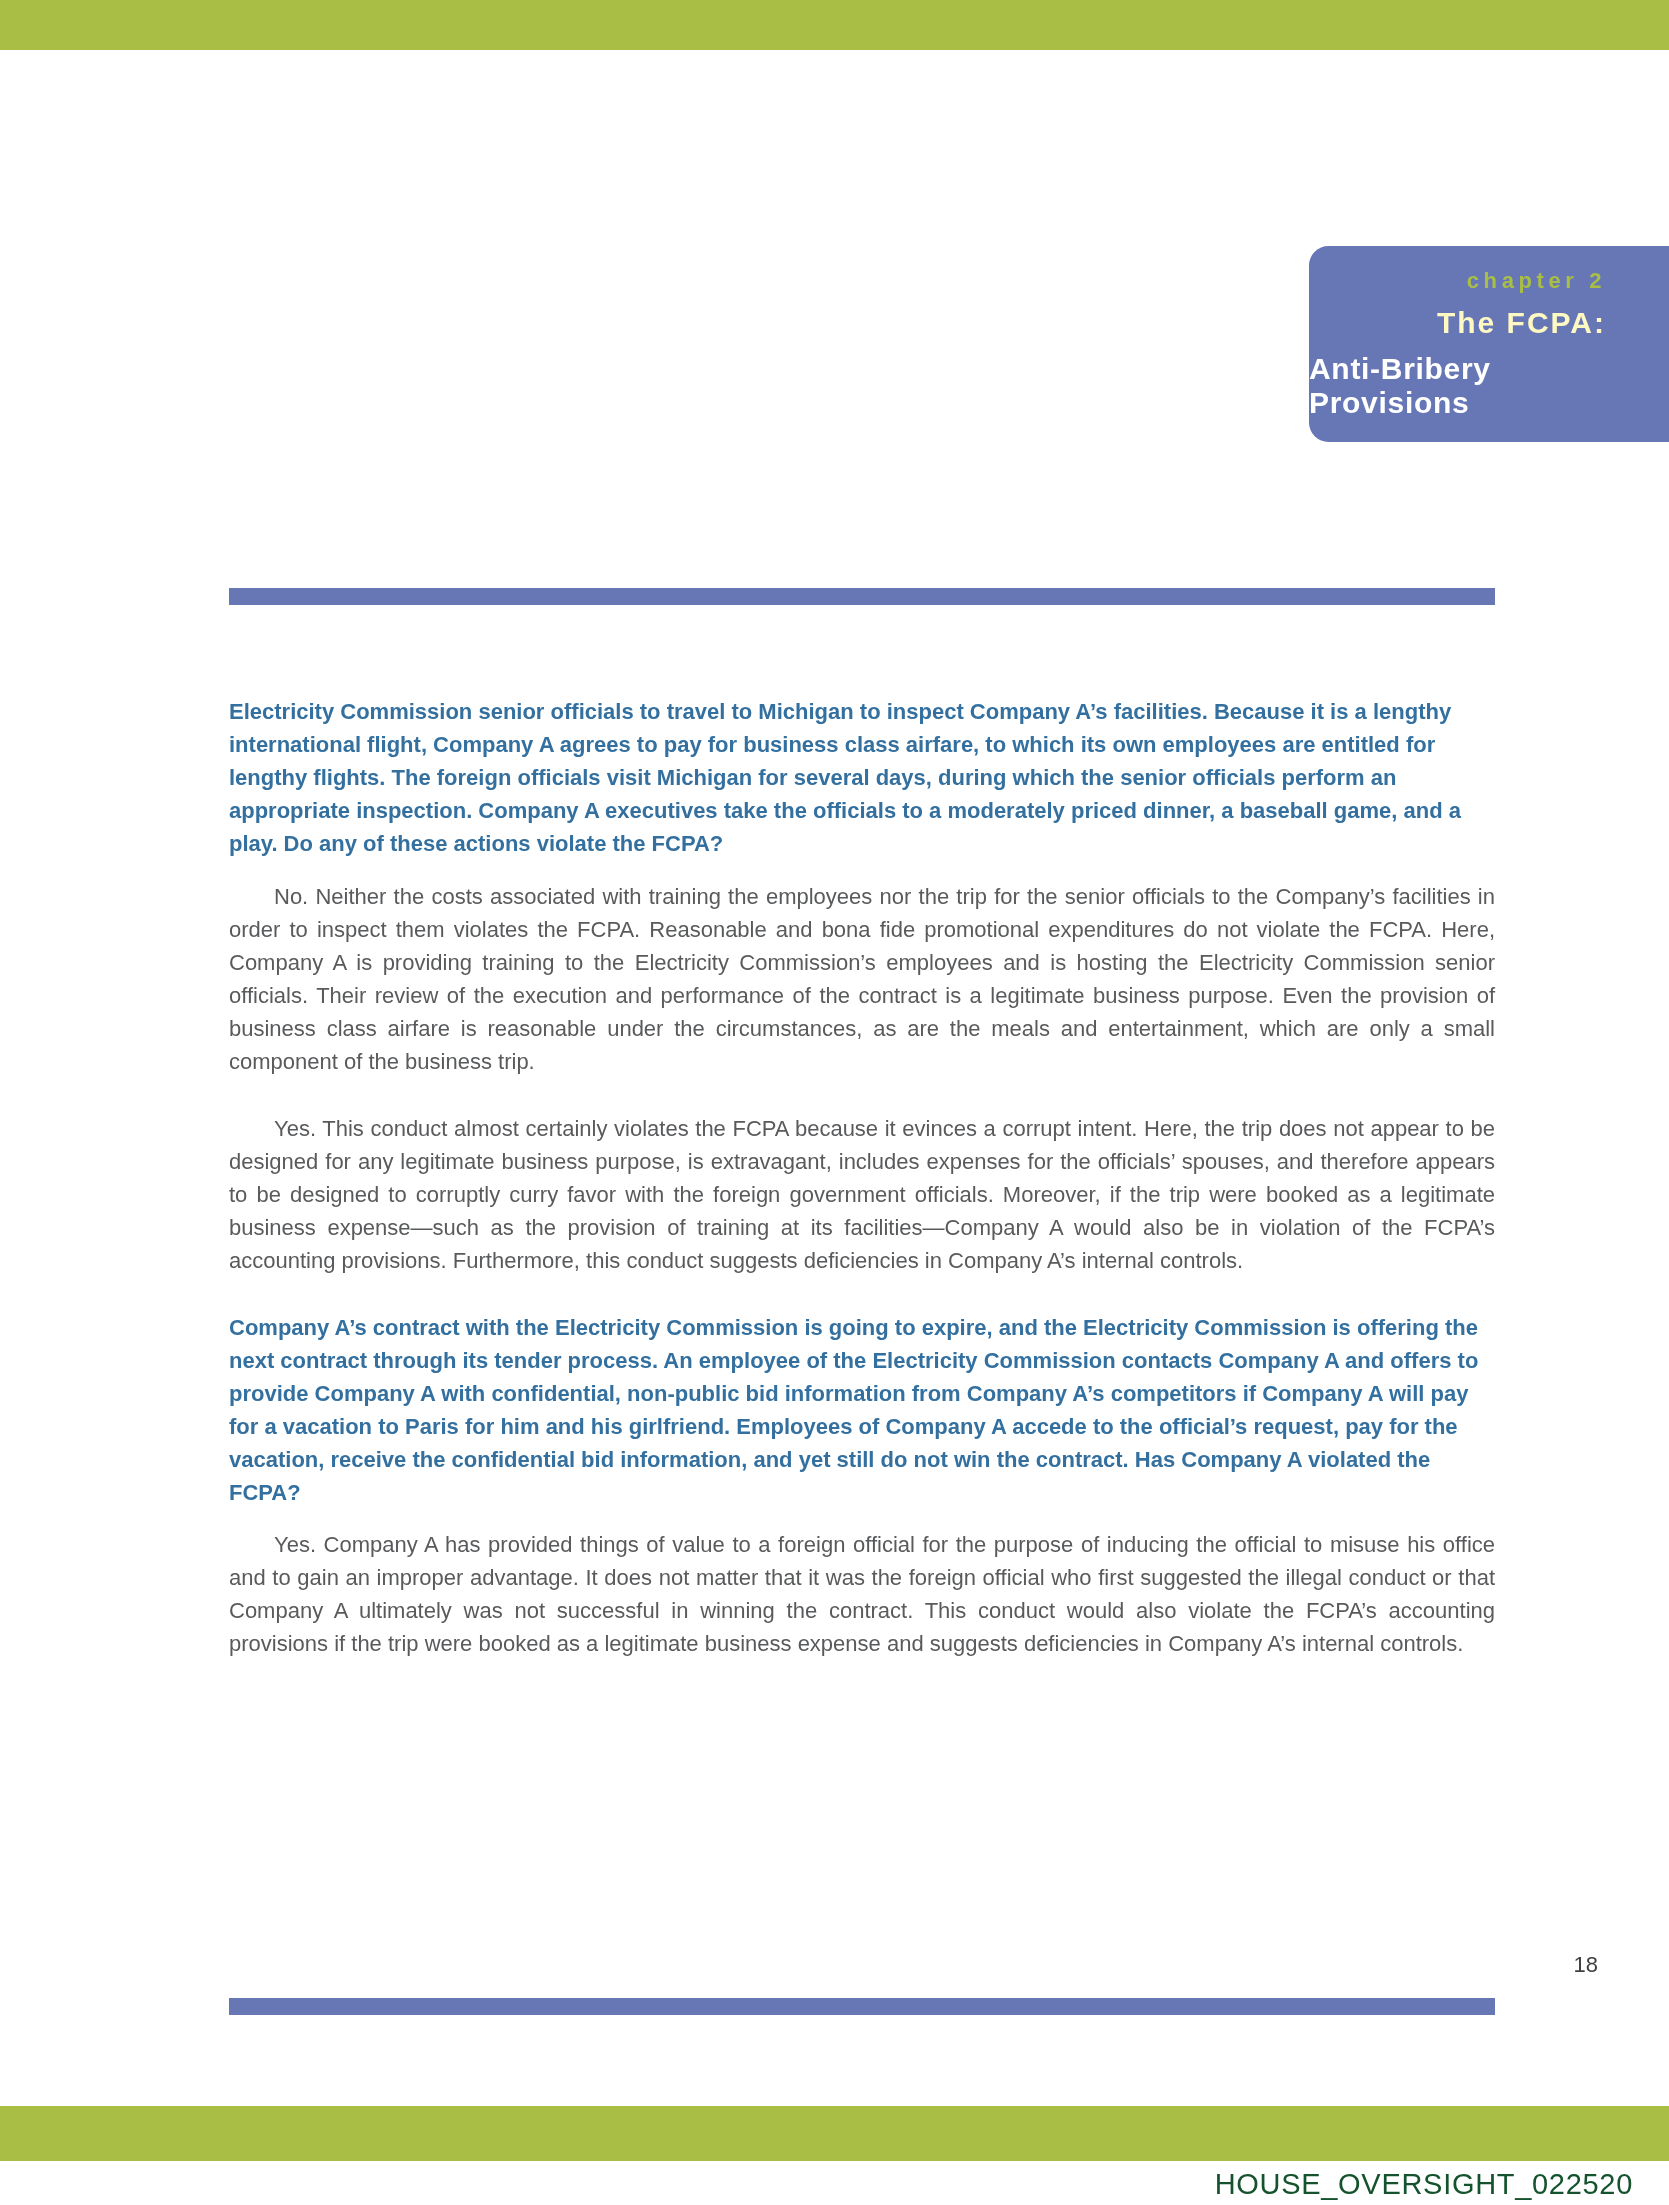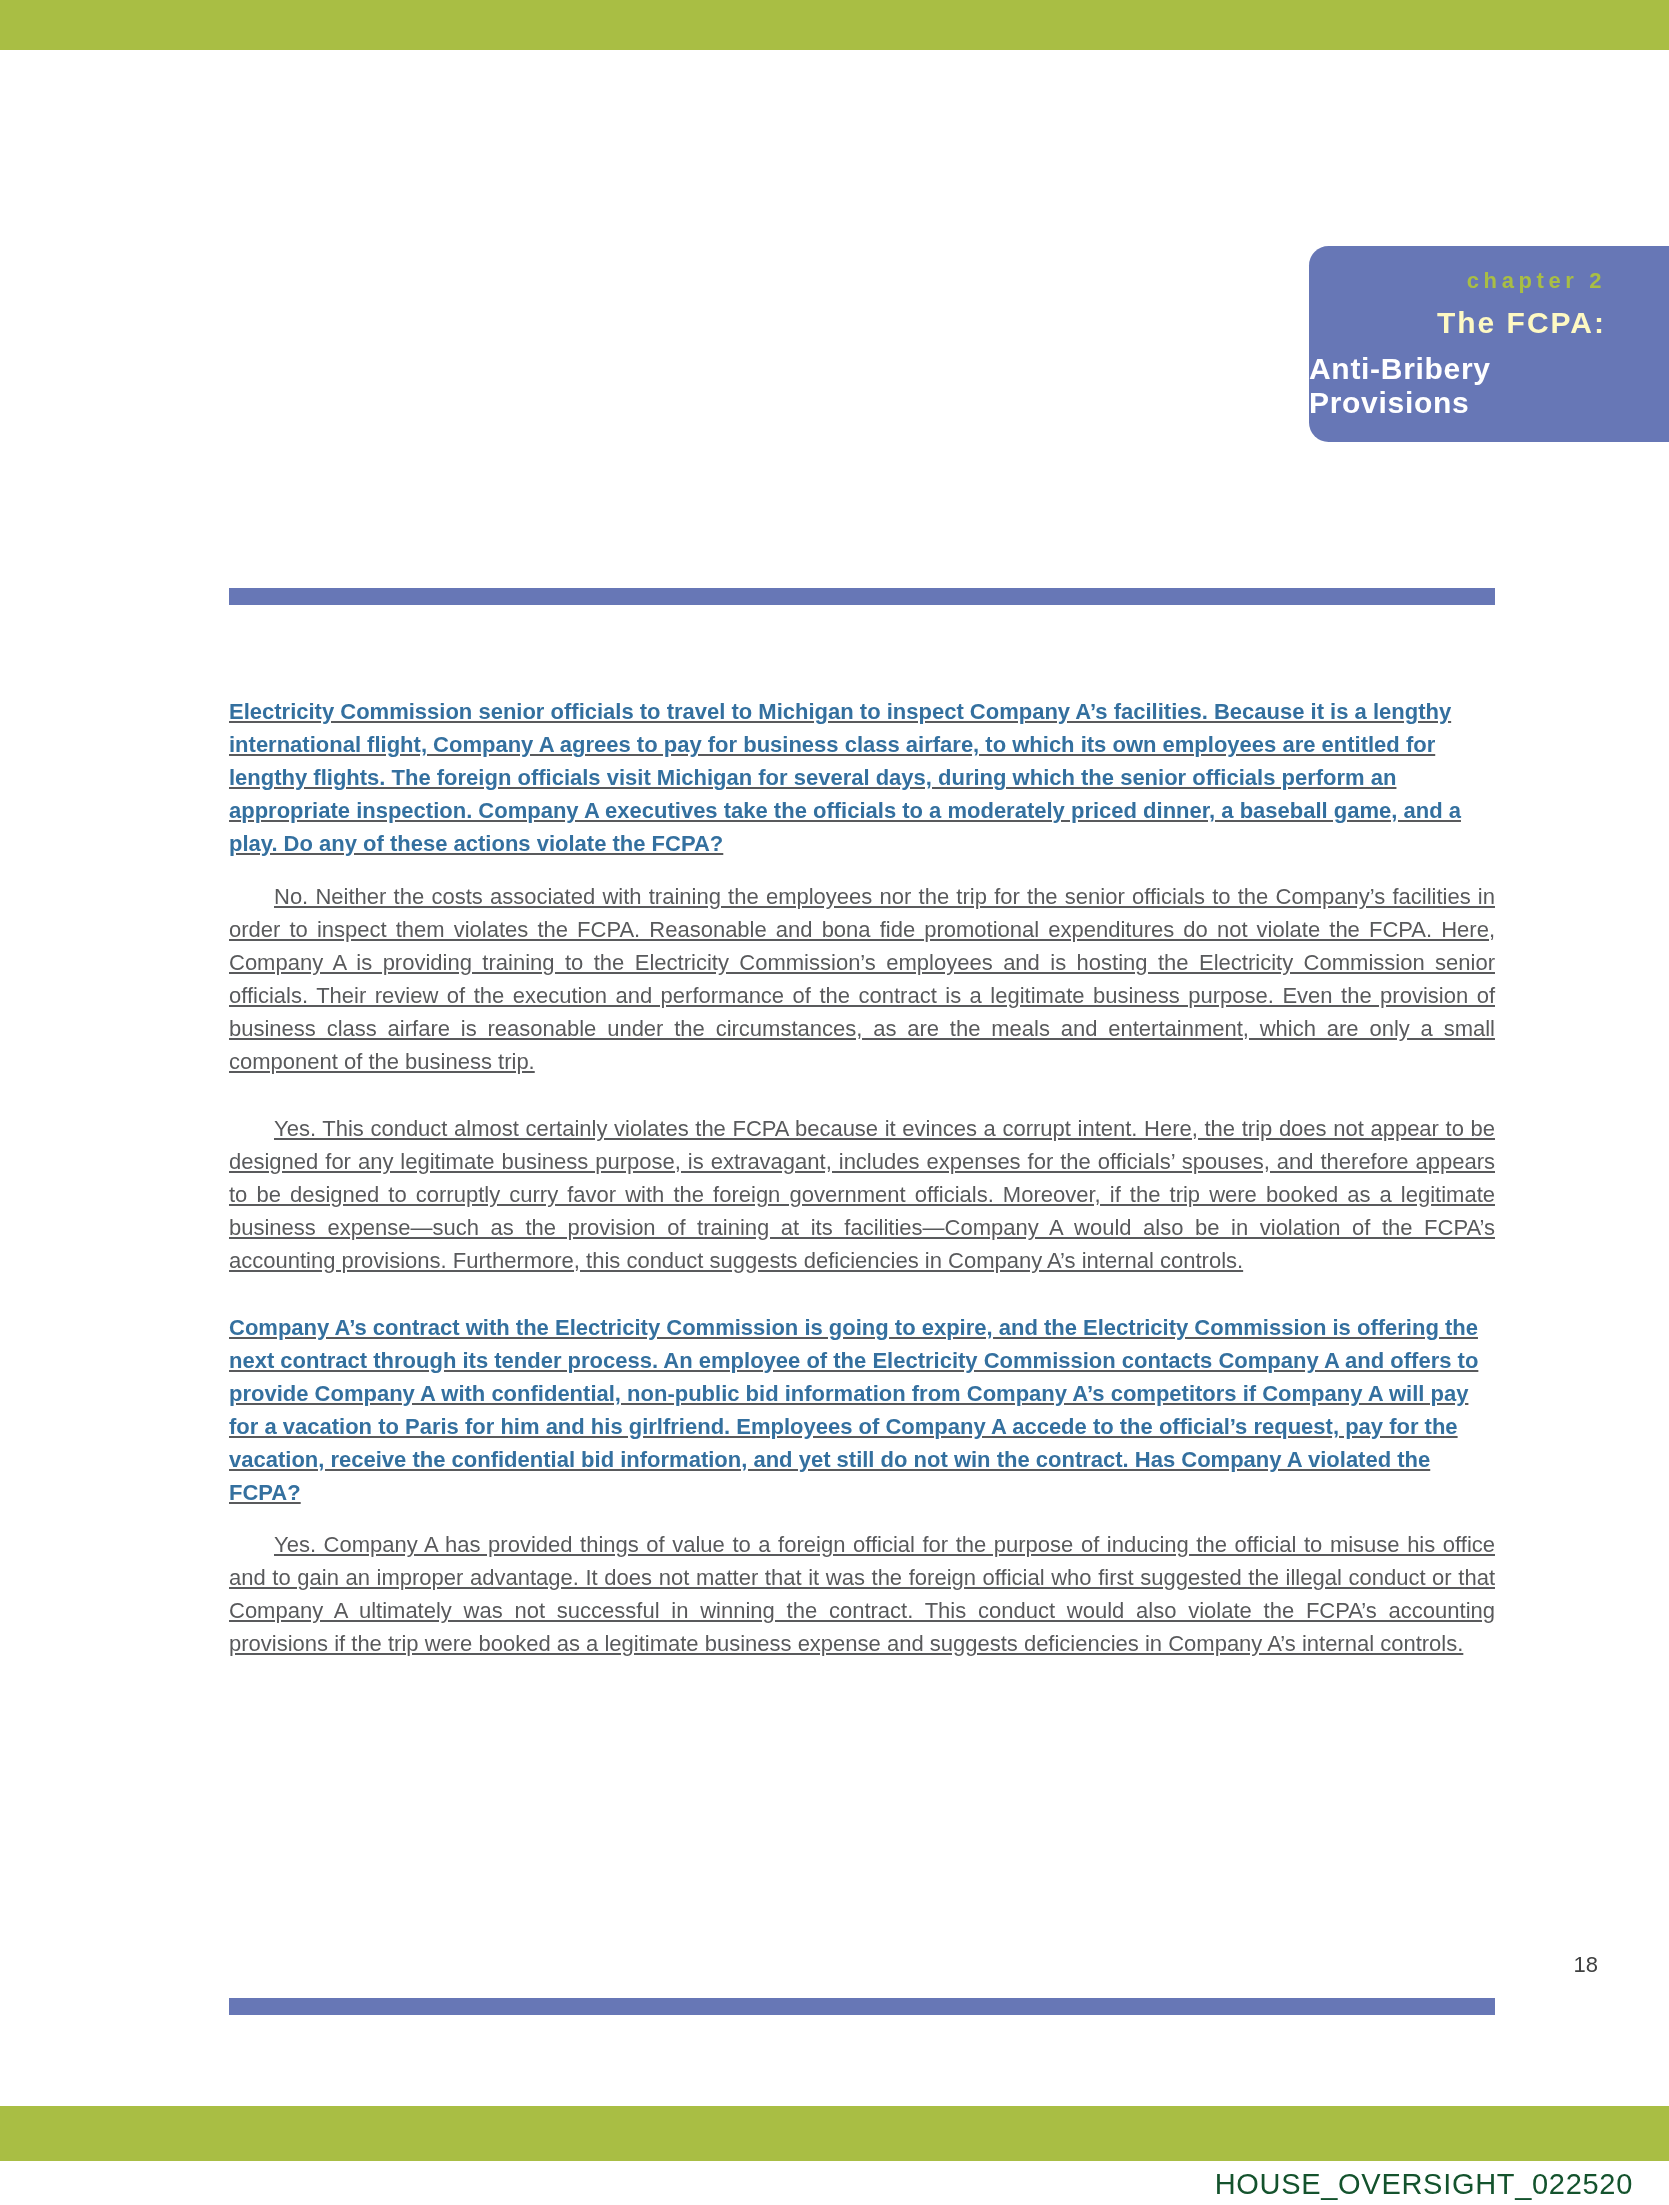--- a/index.html
+++ b/index.html
@@ -61,21 +61,20 @@
   }
   .rule-top { top: 588px; }
   .rule-bottom { top: 1998px; }
   .content {
     position: absolute;
     top: 695px;
     left: 229px;
     width: 1266px;
     font-size: 22px;
     color: var(--body_text, #595a5c);
-    text-decoration: underline;
   }
   .question {
     color: var(--question_blue, #34709f);
     font-weight: bold;
     line-height: 33px;
     text-align: left;
     margin: 0 0 19.6px 0;
   }
   .answer {
     line-height: 33px;

